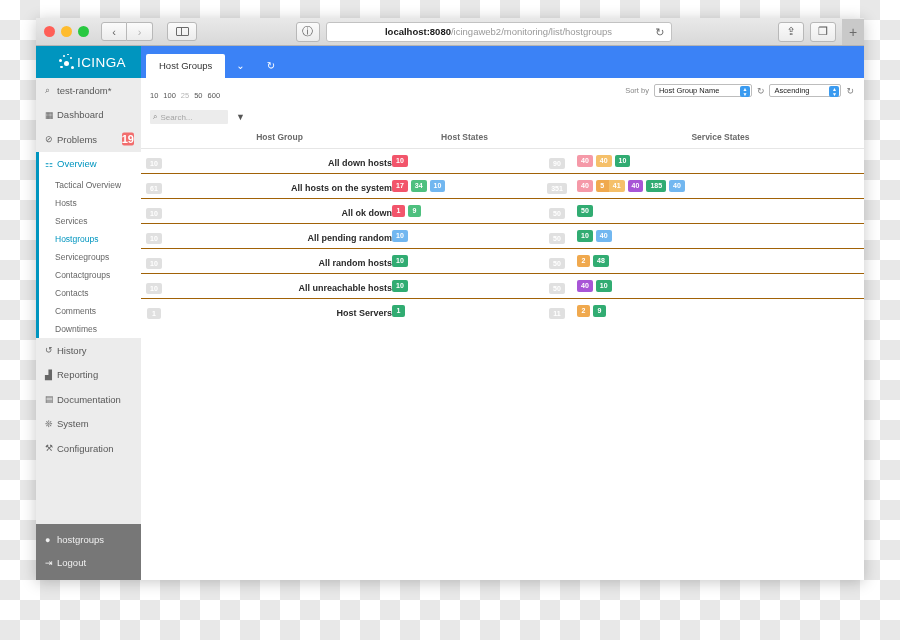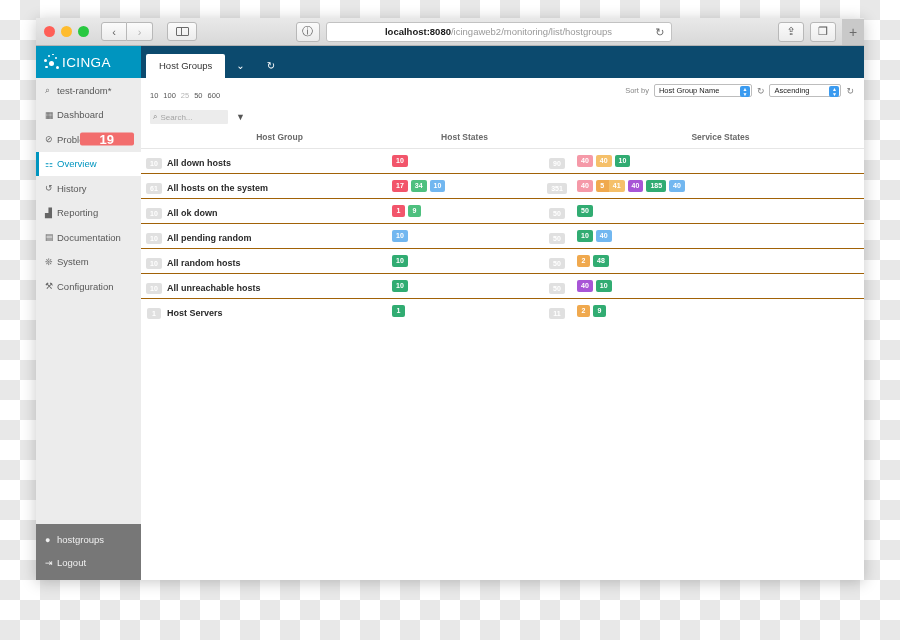--- a/index.html
+++ b/index.html
@@ -114,20 +114,21 @@
   .sidebar {
     width: 105px;
     background: #e9e9e9;
     display: flex; flex-direction: column;
     flex: none;
   }
   .logo {
     height: 32px; background: #0095bf;
     display: flex; align-items: center; padding-left: 8px;
     position: relative;
+    justify-content: center;
   }
   .logo-dots { position: relative; width: 17px; height: 17px; flex: none; }
   .logo-dots i {
     position: absolute; background: #fff; border-radius: 50%; display: block;
   }
   .logo-text {
     color: #fff; font-size: 13.5px; letter-spacing: .4px;
     margin-left: 1px; font-weight: 400;
   }
   .nav-top { background: #ececec; }
@@ -143,40 +144,40 @@
   }
   .nav-item .lbl { white-space: nowrap; }
   .nav-item.active {
     background: #fff; color: #0095bf;
     border-left: 3px solid #0095bf; padding-left: 6px;
   }
   .nav-item.active .ico { color: #0095bf; }
   .badge-count {
     position: absolute; right: 7px; top: 50%; transform: translateY(-50%);
     background: #f26d6d; color: #fff;
-    font-size: 13px; font-weight: bold;
-    padding: 1px 20px; border-radius: 2px;
+    font-size: 11px; font-weight: bold;
+    padding: 1px 0; border-radius: 2px;
     line-height: 11px;
   }
   .submenu { background: #fff; border-left: 3px solid #0095bf; }
   .sub-item {
     height: 18px; display: flex; align-items: center;
     padding-left: 16px; font-size: 8.5px; color: #666;
   }
   .sub-item.active { color: #0095bf; }
   .nav-lower { background: #ececec; }
   .nav-spacer { flex: 1; background: #ececec; }
   .nav-foot { background: #777777; padding: 4px 0 6px; }
   .nav-foot .nav-item { color: #f0f0f0; height: 23px; }
   .nav-foot .nav-item .ico { color: #f0f0f0; }
 
   
   .content { flex: 1; display: flex; flex-direction: column; background: #fff; min-width: 0; }
   .tabbar {
-    height: 32px; background: #0c4a6e;
+    height: 32px; background: #3b82f6;
     display: flex; align-items: flex-end; padding-left: 5px;
   }
   .tab {
     background: #fff; color: #333;
     font-size: 9.5px;
     padding: 6px 13px 6px;
     border-radius: 2px 2px 0 0;
     line-height: 12px;
   }
   .tabicon {
@@ -228,21 +229,21 @@
   
   .table { width: 100%; border-collapse: collapse; table-layout: fixed; }
   .table thead th {
     font-size: 8.5px; font-weight: bold; color: #6a6a6a;
     padding: 4px 0 6px; text-align: center;
   }
   .table tbody tr { border-top: 1px solid #a16207; }
   .table tbody tr:first-child { border-top: 1px solid #e6e6e6; }
   .table td { padding: 3px 0; vertical-align: middle; }
   .col-count { width: 26px; text-align: center; }
-  .col-name  { width: 225px; }
+  .col-name  { width: 225px; text-align: right; }
   .col-hoststates { width: 145px; }
   .col-total { width: 40px; text-align: center; }
   .col-svcstates { width: auto; }
 
   .gcount {
     display: inline-block; background: #e0e0e0; color: #ffffff;
     font-size: 7px; font-weight: bold;
     padding: 1px 4px; border-radius: 2px; min-width: 14px; text-align: center;
     line-height: 9px;
   }
@@ -331,20 +332,31 @@
           <span class="lbl">Problems</span>
           <span class="badge-count">19</span>
         </div>
       </div>
 
       <div class="nav-item active">
         <span class="ico">⚏</span>
         <span class="lbl">Overview</span>
       </div>
 
+      <div class="submenu">
+        <div class="sub-item">Tactical Overview</div>
+        <div class="sub-item">Hosts</div>
+        <div class="sub-item">Services</div>
+        <div class="sub-item active">Hostgroups</div>
+        <div class="sub-item">Servicegroups</div>
+        <div class="sub-item">Contactgroups</div>
+        <div class="sub-item">Contacts</div>
+        <div class="sub-item">Comments</div>
+        <div class="sub-item">Downtimes</div>
+      </div>
 
       <div class="nav-lower">
         <div class="nav-item">
           <span class="ico">↺</span>
           <span class="lbl">History</span>
         </div>
         <div class="nav-item">
           <span class="ico">▟</span>
           <span class="lbl">Reporting</span>
         </div>

